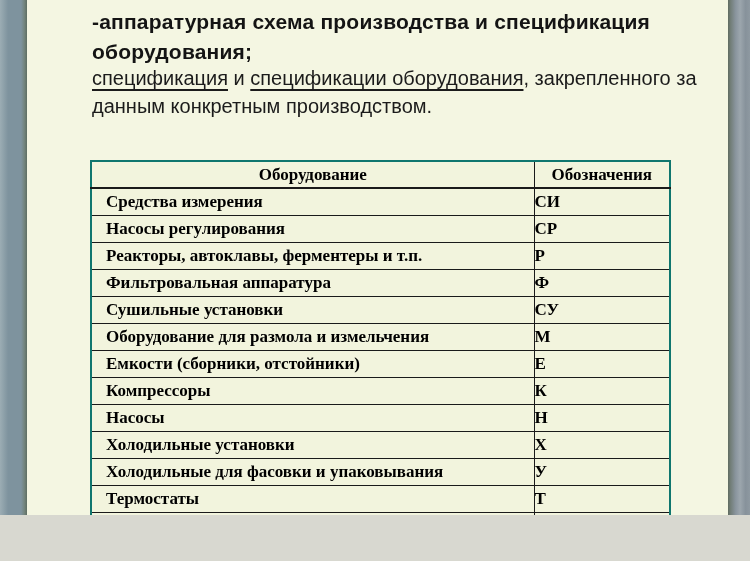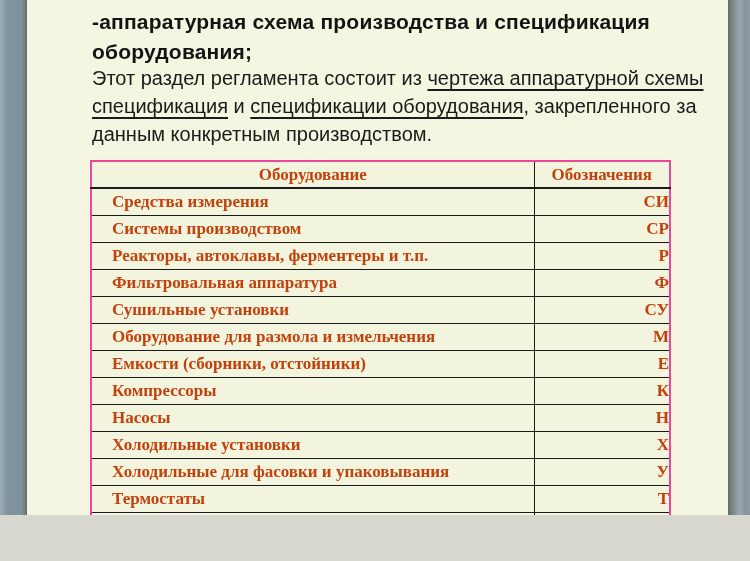--- a/index.html
+++ b/index.html
@@ -54,59 +54,58 @@
   }
   
   table.spec {
     position: absolute;
     left: 90px; top: 160px;
     width: 579px;
     border-collapse: collapse;
     table-layout: fixed;
     font-family: "Liberation Serif", serif;
     font-weight: bold;
-    color: #c2410c;
+    color: #000000;
     background: #f2f4dd;
-    border: 2px solid #ec4899;
+    border: 2px solid #0f766e;
   }
   table.spec th, table.spec td {
     border: 1px solid #1a1a1a;
     font-size: 17px;
     padding: 0;
     height: 26px;
     line-height: 26px;
     overflow: hidden;
     white-space: nowrap;
   }
   table.spec th {
     height: 25px;
     line-height: 25px;
     text-align: center;
     border-bottom: 2px solid #1a1a1a;
   }
   table.spec col.c1 { width: 443px; }
   table.spec col.c2 { width: 136px; }
-  table.spec td.c1 { text-align: left; padding-left: 20px; }
-  table.spec td.c2 { text-align: right; padding-left: 42px; }
+  table.spec td.c1 { text-align: left; padding-left: 14px; }
+  table.spec td.c2 { text-align: left; }
 </style>
 </head>
 <body>
 
 <div class="stage">
 
   <div class="bar-left"></div>
   <div class="bar-right"></div>
 
   <div class="title">
     <div>-аппаратурная схема производства и спецификация</div>
     <div>оборудования;</div>
   </div>
 
   <div class="paragraph">
-      <div><span>Этот раздел регламента состоит из </span><span class="u">чертежа аппаратурной схемы</span></div>
       <div><span class="u">спецификация</span><span> и </span><span class="u">спецификации оборудования</span><span>, закрепленного за</span></div>
       <div><span>данным конкретным производством.</span></div>
     </div>
 
   <table class="spec">
     <colgroup>
       <col class="c1">
       <col class="c2">
     </colgroup>
     <thead>
@@ -114,21 +113,21 @@
         <th>Оборудование</th>
         <th>Обозначения</th>
       </tr>
     </thead>
     <tbody>
         <tr>
           <td class="c1">Средства измерения</td>
           <td class="c2">СИ</td>
         </tr>
         <tr>
-          <td class="c1">Системы производством</td>
+          <td class="c1">Насосы регулирования</td>
           <td class="c2">СР</td>
         </tr>
         <tr>
           <td class="c1">Реакторы, автоклавы, ферментеры и т.п.</td>
           <td class="c2">Р</td>
         </tr>
         <tr>
           <td class="c1">Фильтровальная аппаратура</td>
           <td class="c2">Ф</td>
         </tr>

